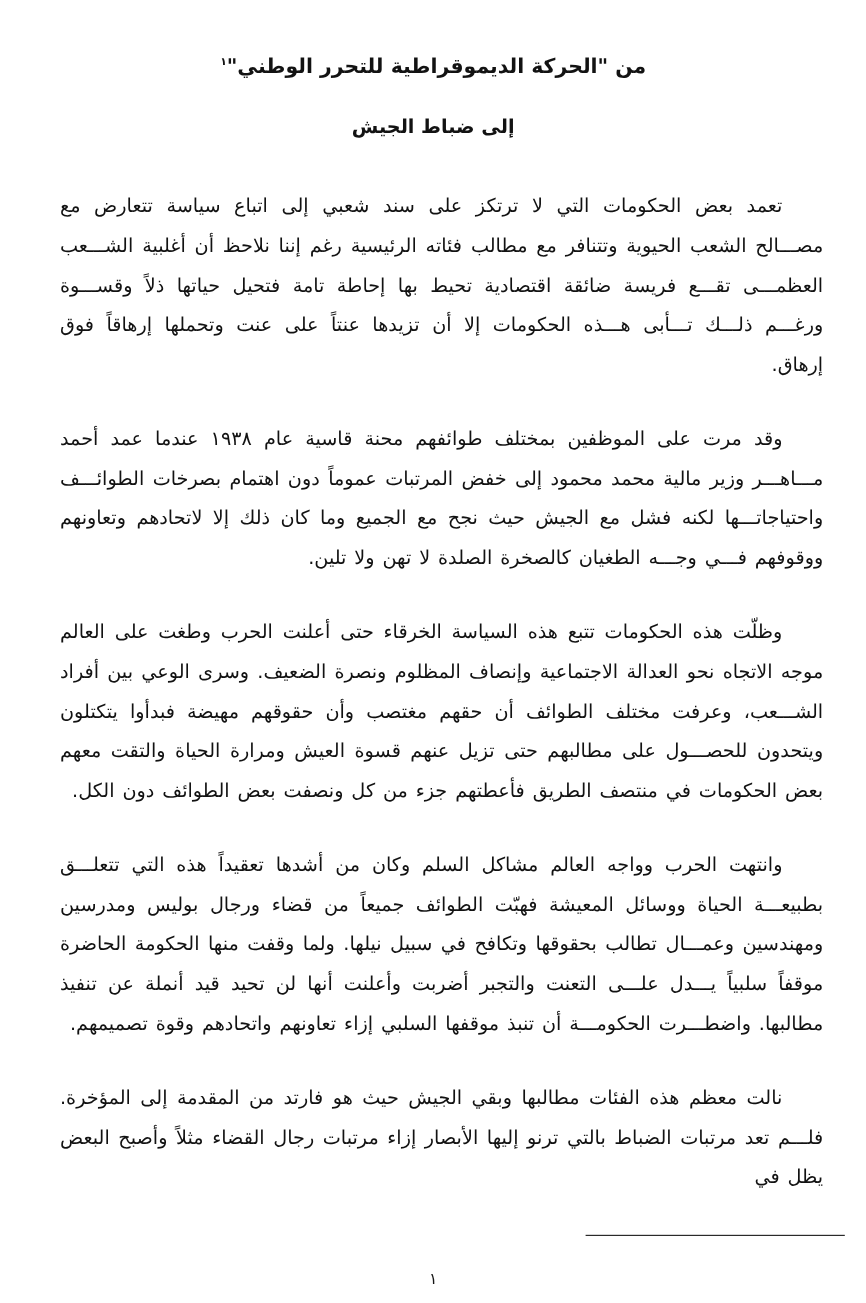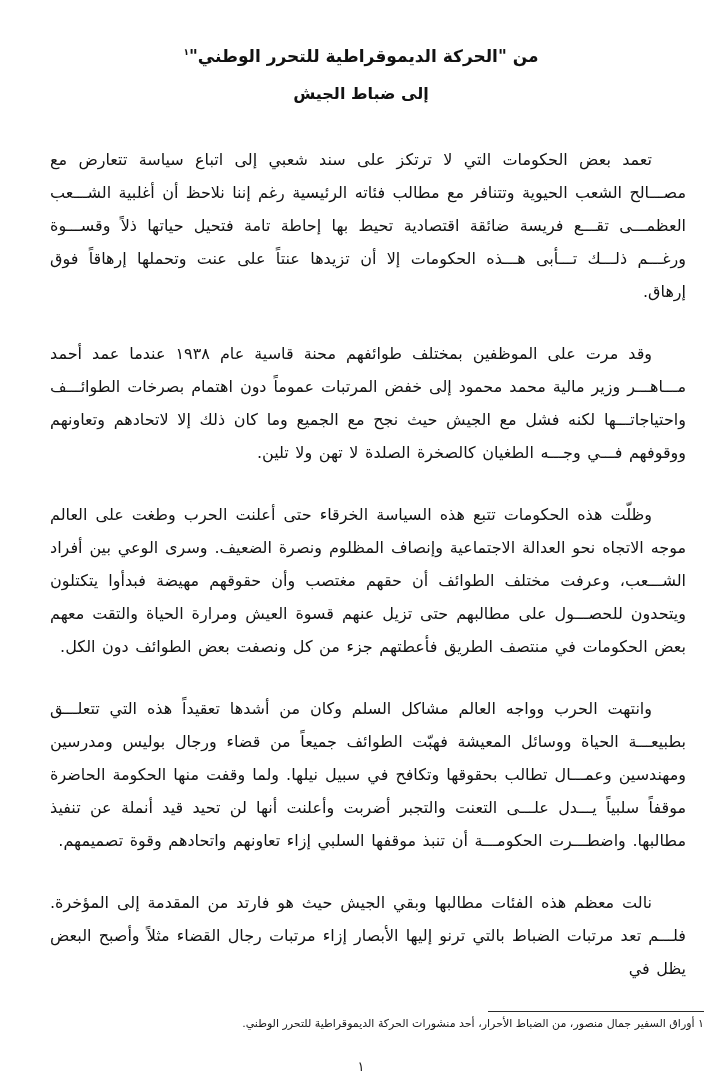--- a/index.html
+++ b/index.html
@@ -24,21 +24,21 @@
   }
   .fn-mark {
     font-size: 9px;
     vertical-align: super;
     font-weight: bold;
   }
   .subtitle {
     text-align: center;
     font-size: 16px;
     font-weight: bold;
-    margin-top: 18px;
+    margin-top: 30px;
   }
   .body {
     padding: 40px 36px 0 34px;
     margin-left: 16px;
   }
   .body p {
     font-size: 16px;
     line-height: 33px;
     text-align: justify;
     text-indent: 34px;
@@ -84,18 +84,17 @@
   <div class="body">
     <p>تعمد بعض الحكومات التي لا ترتكز على سند شعبي إلى اتباع سياسة تتعارض مع مصـــالح الشعب الحيوية وتتنافر مع مطالب فئاته الرئيسية رغم إننا نلاحظ أن أغلبية الشـــعب العظمـــى تقـــع فريسة ضائقة اقتصادية تحيط بها إحاطة تامة فتحيل حياتها ذلاً وقســـوة ورغـــم ذلـــك تـــأبى هـــذه الحكومات إلا أن تزيدها عنتاً على عنت وتحملها إرهاقاً فوق إرهاق.</p>
     <p>وقد مرت على الموظفين بمختلف طوائفهم محنة قاسية عام ١٩٣٨ عندما عمد أحمد مـــاهـــر وزير مالية محمد محمود إلى خفض المرتبات عموماً دون اهتمام بصرخات الطوائـــف واحتياجاتـــها لكنه فشل مع الجيش حيث نجح مع الجميع وما كان ذلك إلا لاتحادهم وتعاونهم ووقوفهم فـــي وجـــه الطغيان كالصخرة الصلدة لا تهن ولا تلين.</p>
     <p>وظلّت هذه الحكومات تتبع هذه السياسة الخرقاء حتى أعلنت الحرب وطغت على العالم موجه الاتجاه نحو العدالة الاجتماعية وإنصاف المظلوم ونصرة الضعيف. وسرى الوعي بين أفراد الشـــعب، وعرفت مختلف الطوائف أن حقهم مغتصب وأن حقوقهم مهيضة فبدأوا يتكتلون ويتحدون للحصـــول على مطالبهم حتى تزيل عنهم قسوة العيش ومرارة الحياة والتقت معهم بعض الحكومات في منتصف الطريق فأعطتهم جزء من كل ونصفت بعض الطوائف دون الكل.</p>
     <p>وانتهت الحرب وواجه العالم مشاكل السلم وكان من أشدها تعقيداً هذه التي تتعلـــق بطبيعـــة الحياة ووسائل المعيشة فهبّت الطوائف جميعاً من قضاء ورجال بوليس ومدرسين ومهندسين وعمـــال تطالب بحقوقها وتكافح في سبيل نيلها. ولما وقفت منها الحكومة الحاضرة موقفاً سلبياً يـــدل علـــى التعنت والتجبر أضربت وأعلنت أنها لن تحيد قيد أنملة عن تنفيذ مطالبها. واضطـــرت الحكومـــة أن تنبذ موقفها السلبي إزاء تعاونهم واتحادهم وقوة تصميمهم.</p>
     <p>نالت معظم هذه الفئات مطالبها وبقي الجيش حيث هو فارتد من المقدمة إلى المؤخرة. فلـــم تعد مرتبات الضباط بالتي ترنو إليها الأبصار إزاء مرتبات رجال القضاء مثلاً وأصبح البعض يظل في</p>
   </div>
 
   <div class="footnote-area">
     <div class="footnote-rule"></div>
-    <div class="footnote">١ أوراق السفير جمال منصور، من الضباط الأحرار، أحد منشورات الحركة الديموقراطية للتحرر الوطني.</div>
   </div>
 
   <div class="page-number">١</div>
 
 </div>
 
 </body></html>

